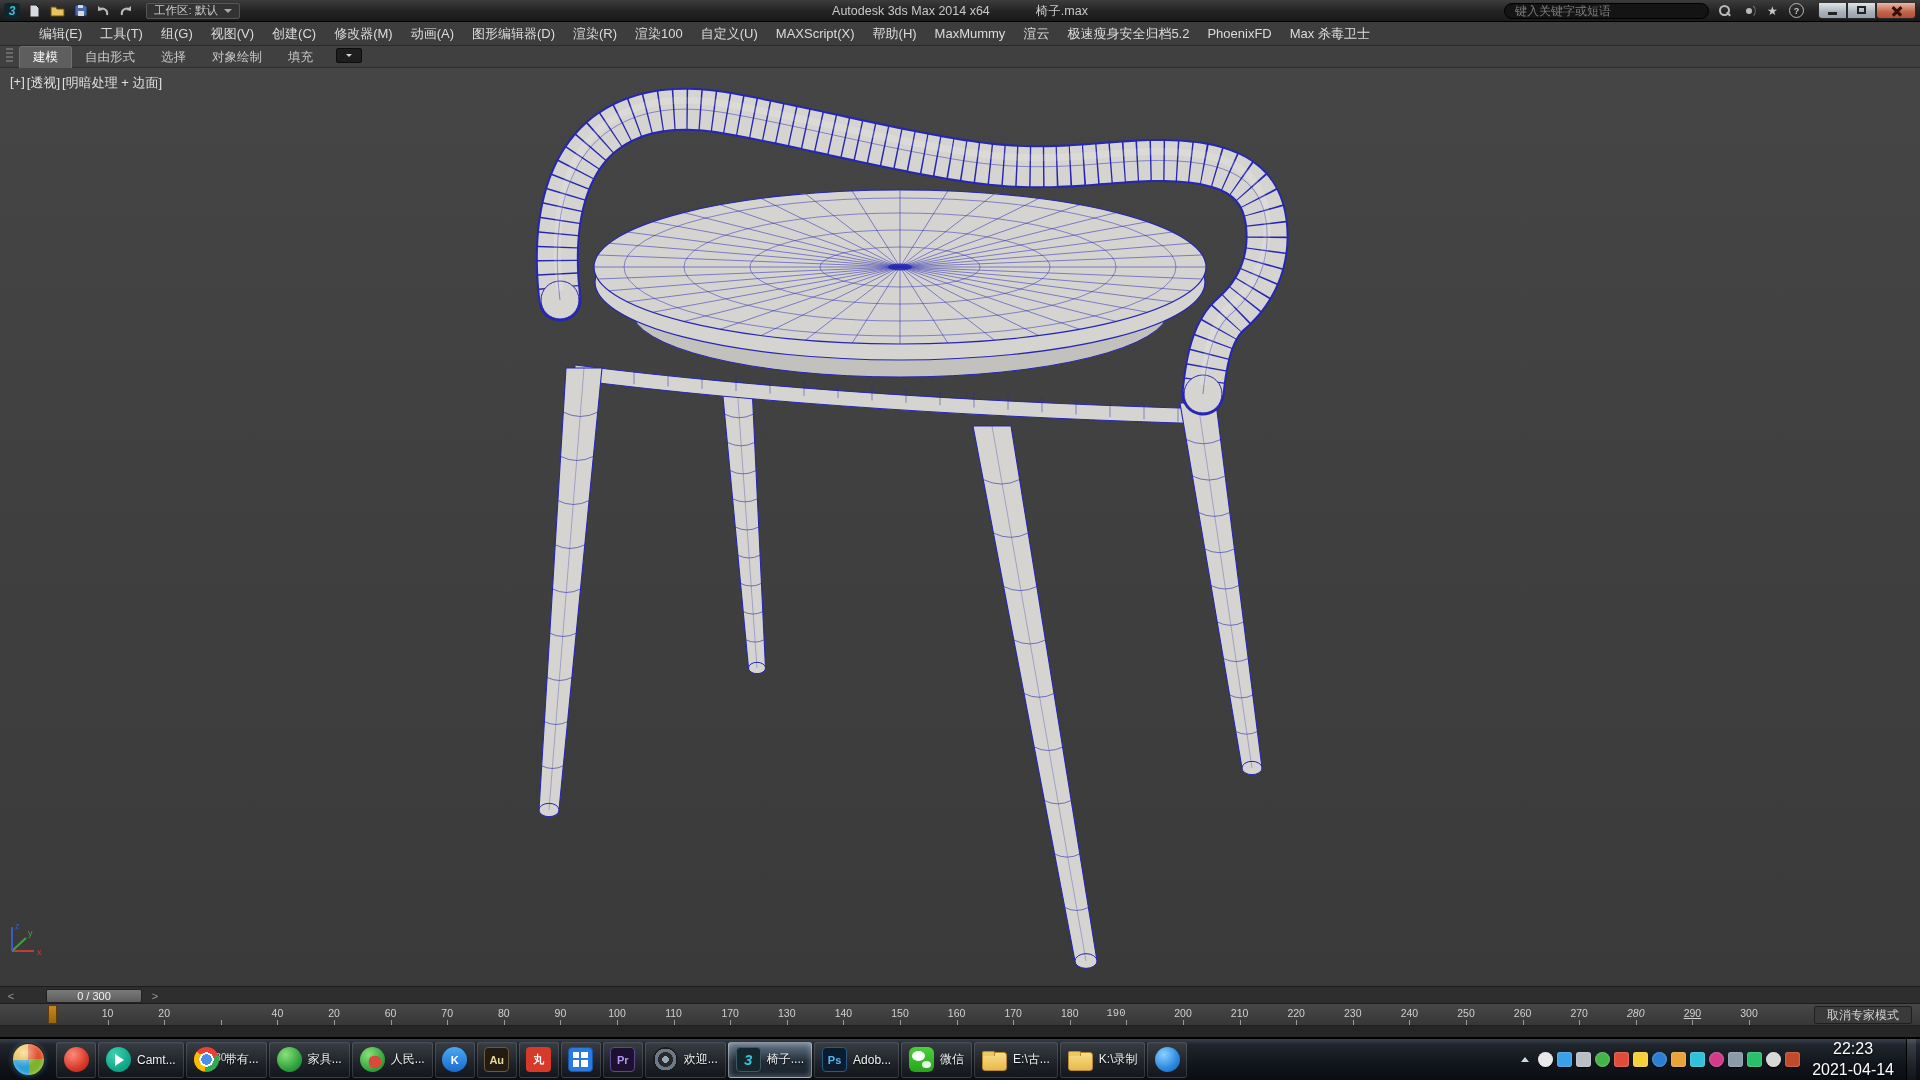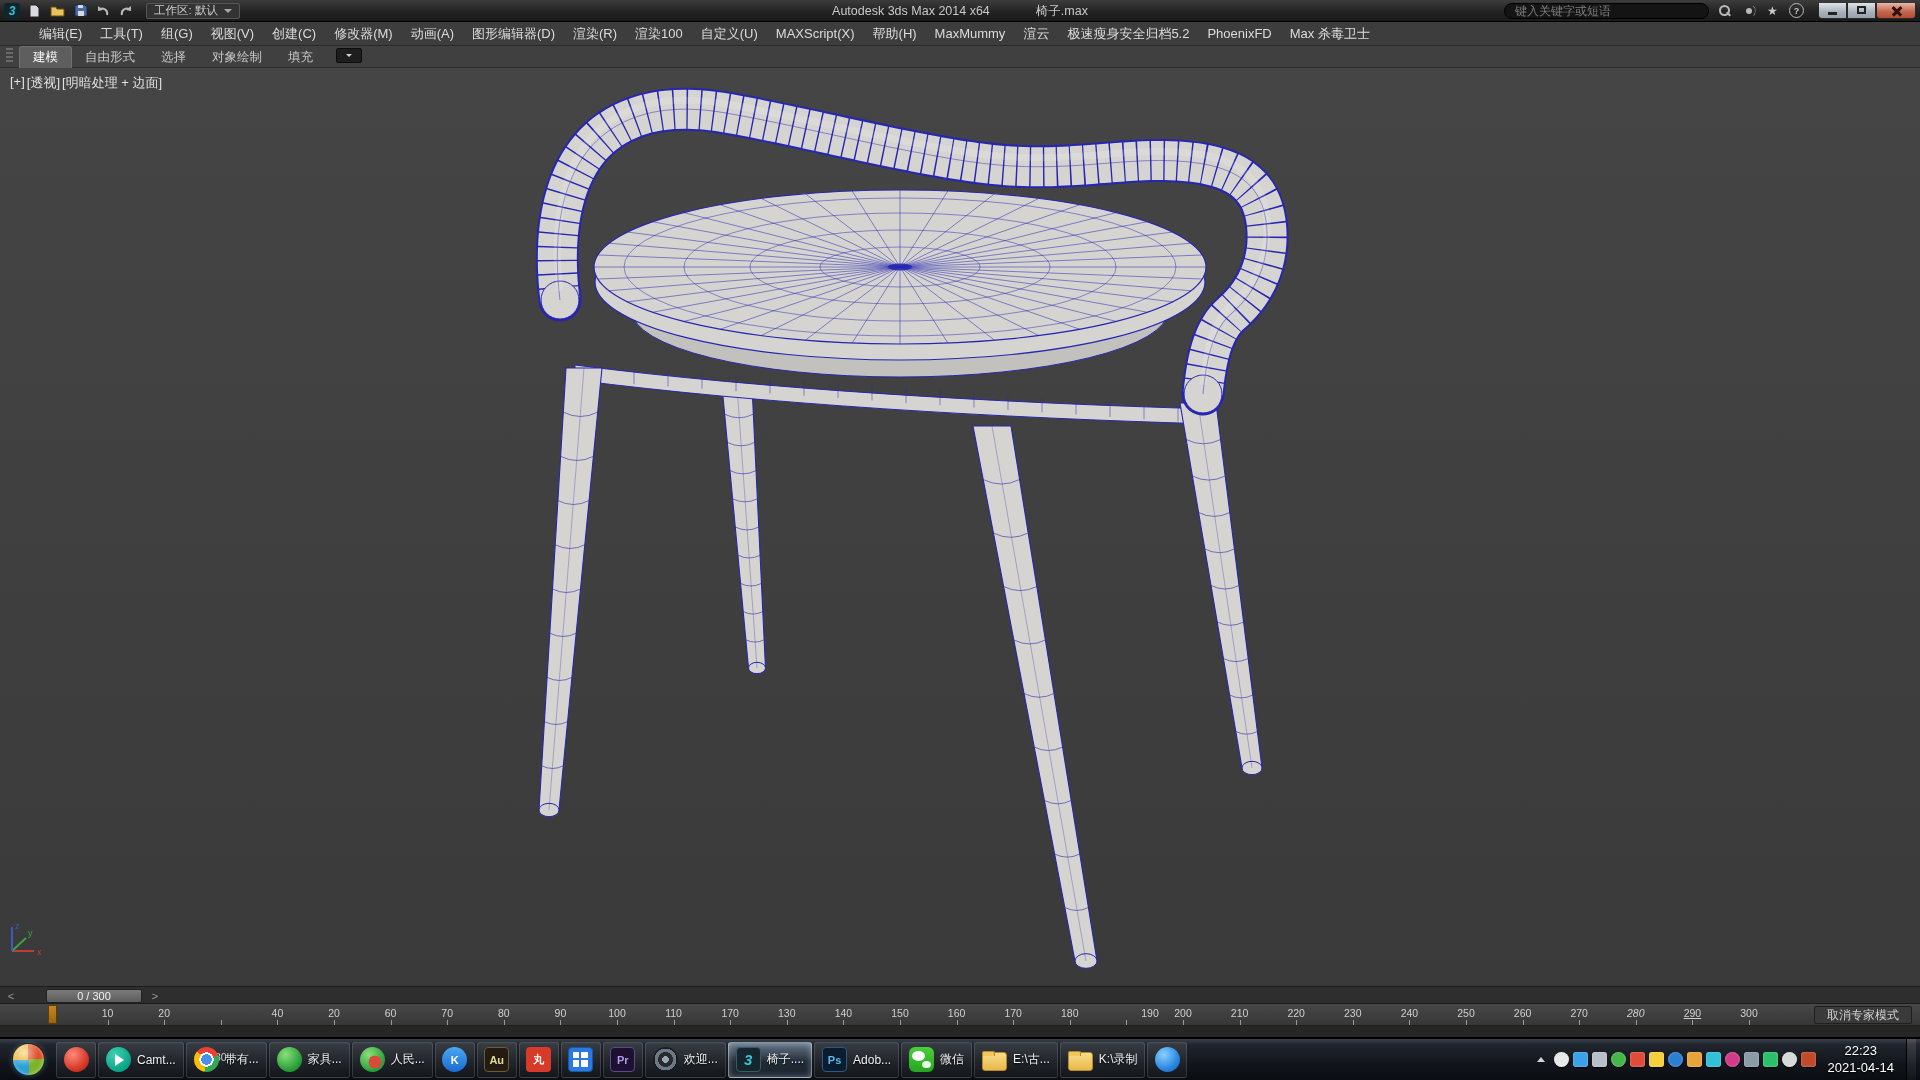--- a/index.html
+++ b/index.html
@@ -124,21 +124,21 @@
     border:1px solid #b8892a;border-radius:2px 3px 3px 3px}
   .ic-folder::before{content:'';position:absolute;top:-2px;left:-1px;width:11px;height:4px;background:#eec85e;
     border:1px solid #b8892a;border-bottom:none;border-radius:2px 2px 0 0}
   .ic-blue-ball{border-radius:50%;background:radial-gradient(circle at 35% 30%,#8ad0ff,#2a88e0 60%,#1a5ab0)}
 
   .tray{margin-left:auto;display:flex;align-items:center;gap:4px;padding-right:2px}
   .tray-arrow{width:18px;height:20px;display:flex;align-items:center;justify-content:center}
   .tray-arrow::before{content:'';border-left:4px solid transparent;border-right:4px solid transparent;border-bottom:5px solid #cfd6dd}
   .tray-icons{display:flex;align-items:center;gap:4px}
   .tray-ic{width:15px;height:15px;border-radius:3px;box-shadow:inset 0 0 2px rgba(255,255,255,.5),0 1px 1px #000;display:block}
-  .clock{padding:0 8px;text-align:center;font-size:13px;line-height:1.3;color:#fff;text-shadow:0 1px 2px #000}
+  .clock{padding:0 8px;text-align:center;font-size:16px;line-height:1.3;color:#fff;text-shadow:0 1px 2px #000}
   .show-desktop{width:10px;height:42px;border-left:1px solid #000;background:linear-gradient(rgba(255,255,255,.12),rgba(255,255,255,.03))}
 </style>
 </head>
 <body>
 
 <div class="titlebar">
   <span class="app-logo"></span>
   <span class="qat-btn">
     <svg width="13" height="14" viewBox="0 0 13 14">
         <path d="M2 1h6l3 3v9H2z" fill="#d8dce0" stroke="#222"></path>
@@ -413,21 +413,21 @@
       <div class="tick-label" style="left: 827.4px;">140</div>
       <div class="tick-mark" style="left: 843.4px;"></div>
       <div class="tick-label" style="left: 884px;">150</div>
       <div class="tick-mark" style="left: 900px;"></div>
       <div class="tick-label" style="left: 940.6px;">160</div>
       <div class="tick-mark" style="left: 956.6px;"></div>
       <div class="tick-label" style="left: 997.2px;">170</div>
       <div class="tick-mark" style="left: 1013.2px;"></div>
       <div class="tick-label" style="left: 1053.8px;">180</div>
       <div class="tick-mark" style="left: 1069.8px;"></div>
-      <div class="tick-label" style="left: 1134px;">190</div>
+      <div class="tick-label" style="left: 1100px; font-family: Liberation Mono, monospace;">190</div>
       <div class="tick-mark" style="left: 1126.4px;"></div>
       <div class="tick-label" style="left: 1167px;">200</div>
       <div class="tick-mark" style="left: 1183px;"></div>
       <div class="tick-label" style="left: 1223.6px;">210</div>
       <div class="tick-mark" style="left: 1239.6px;"></div>
       <div class="tick-label" style="left: 1280.2px;">220</div>
       <div class="tick-mark" style="left: 1296.2px;"></div>
       <div class="tick-label" style="left: 1336.8px;">230</div>
       <div class="tick-mark" style="left: 1352.8px;"></div>
       <div class="tick-label" style="left: 1393.4px;">240</div>

